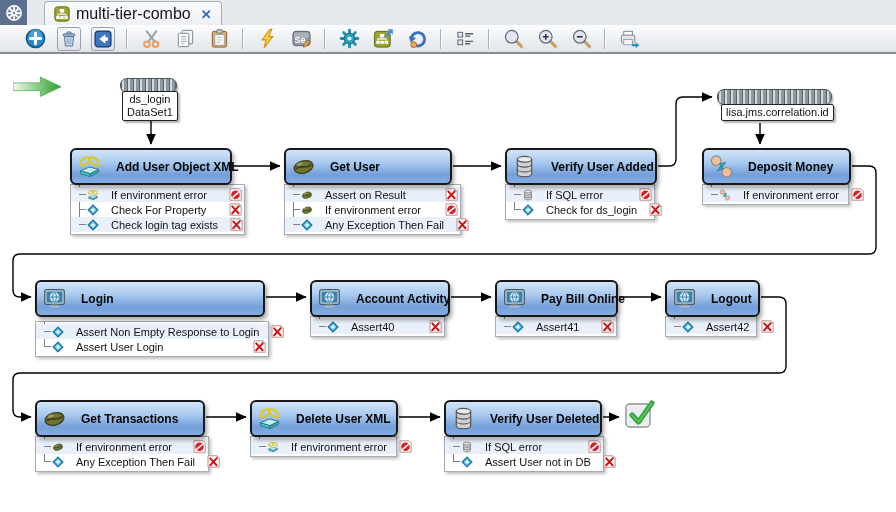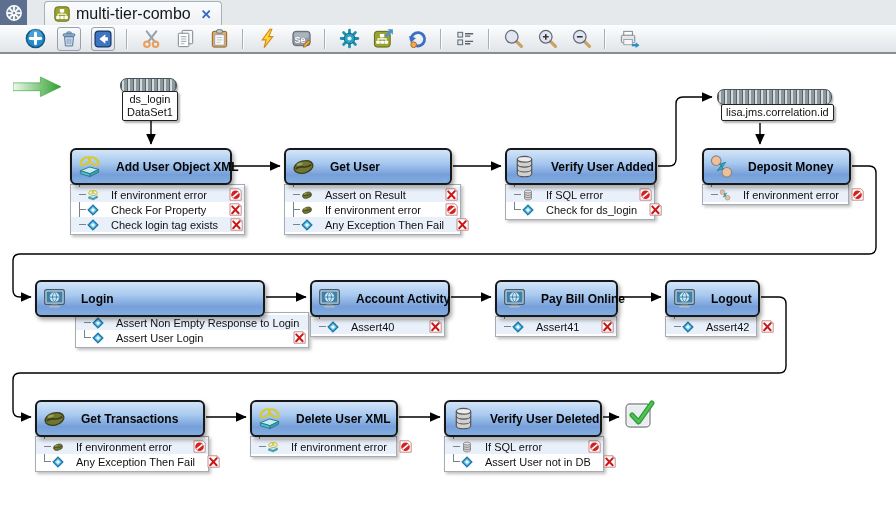--- a/index.html
+++ b/index.html
@@ -480,21 +480,21 @@
           <rect x="2.8" y="3.8" width="20.4" height="15.4" rx="2" fill="#b9d2e0" stroke="#4a5a66" stroke-width="1.3"></rect>
           <rect x="4.8" y="5.8" width="16.4" height="11.4" fill="#3f80a8"></rect>
           <circle cx="13" cy="11.5" r="5" fill="#cfe8f4"></circle>
           <path d="M8 11.5h10M13 6.5c2.8 2.8 2.8 7.2 0 10M13 6.5c-2.8 2.8-2.8 7.2 0 10" fill="none" stroke="#3f80a8" stroke-width="1"></path>
           <rect x="9.5" y="19.2" width="7" height="1.6" fill="#8a9aa6"></rect>
           <rect x="7.5" y="20.8" width="11" height="1.6" rx="0.8" fill="#b0bcc6"></rect>
         </svg>
       </span>
       <span class="node-title">Login</span>
     </div>
-    <div class="node-panel" style="left: 35px; top: 312px; width: 232px; margin-left: 40px;">
+    <div class="node-panel" style="left: 35px; top: 321px; width: 232px;">
       <div class="vline" style="height: 24px;"></div>
       <div class="nrow">
         <span style="display: flex;">
           <svg viewBox="0 0 13 13" class="mini">
             <polygon points="6.5,0.8 12.2,6.5 6.5,12.2 0.8,6.5" fill="#1f93c9" stroke="#0c567e" stroke-width="0.9"></polygon>
             <polygon points="6.5,3 10,6.5 6.5,10 3,6.5" fill="#8fd8f4"></polygon>
             <polygon points="6.5,4.6 8.4,6.5 6.5,8.4 4.6,6.5" fill="#fff"></polygon>
           </svg>
         </span>
         <span>Assert Non Empty Response to Login</span>

